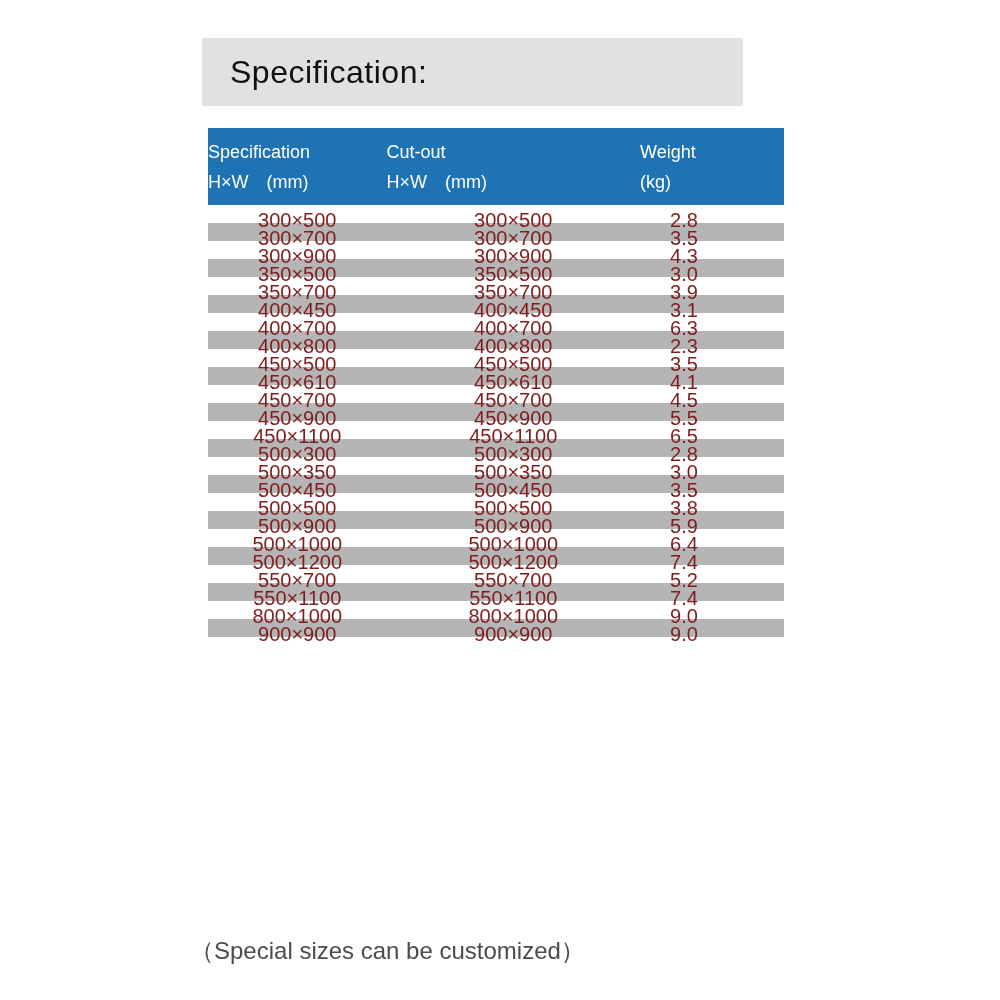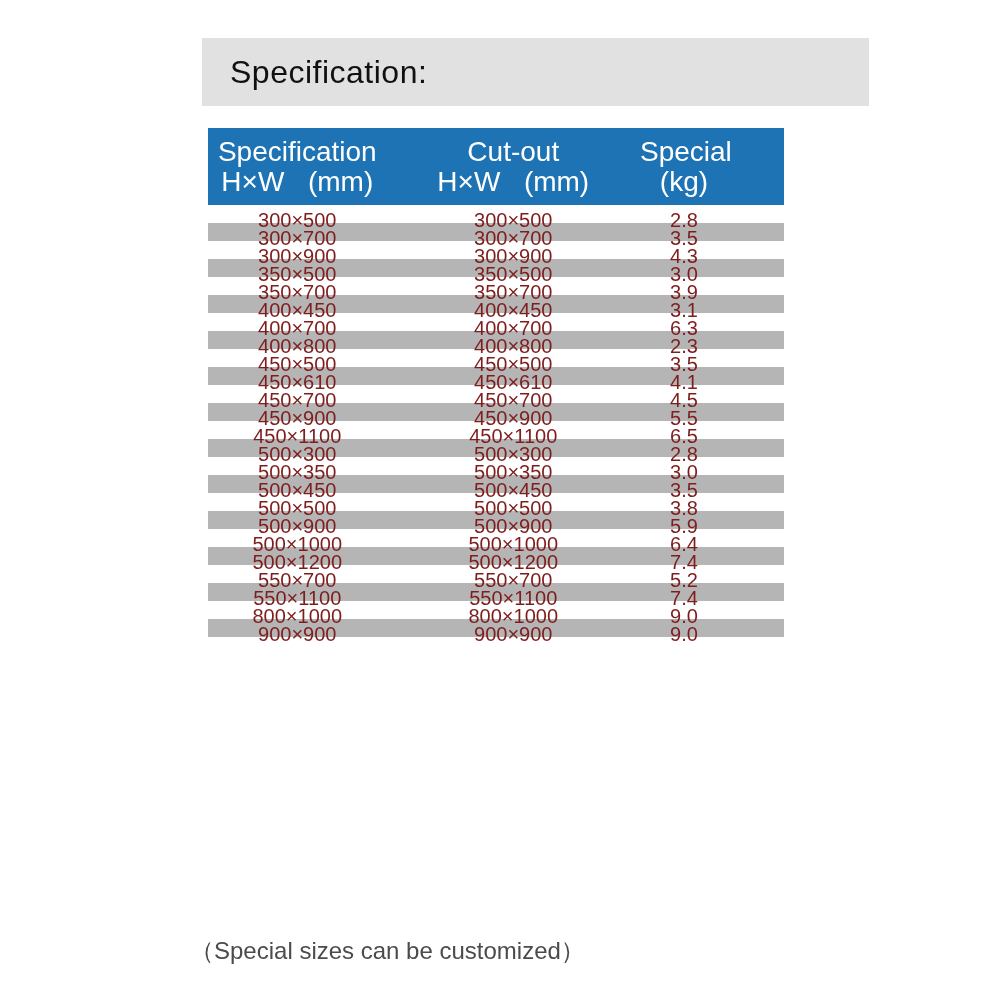--- a/index.html
+++ b/index.html
@@ -8,21 +8,21 @@
     position: relative;
     width: 1000px;
     height: 1000px;
     background: #ffffff;
     font-family: "Liberation Sans", "DejaVu Sans", sans-serif;
     overflow: hidden;
   }
   .banner {
     position: absolute;
     left: 202px; top: 38px;
-    width: 667px; height: 68px;
+    width: 541px; height: 68px;
     background: var(--banner-gray, #e1e1e1);
     display: flex;
     align-items: center;
   }
   .banner h1 {
     padding-left: 28px;
     font-size: 32px;
     font-weight: 400;
     color: #111111;
     letter-spacing: 0.5px;
@@ -34,22 +34,21 @@
   }
   .thead {
     background: var(--header-blue, #1d73b4);
     color: #ffffff;
     height: 77px;
     display: grid;
     grid-template-columns: 31% 44% 25%;
     align-items: center;
   }
   .th {
-    text-align: center;
-    font-size: 28px;
+    font-size: 18px;
     line-height: 30px;
     font-weight: 400;
   }
   .th .l2 { white-space: pre; word-spacing: 4px; }
   .col3 { padding-right: 56px; }
   .row {
     display: grid;
     grid-template-columns: 31% 44% 25%;
     height: 18px;
     line-height: 30px;
@@ -80,21 +79,21 @@
     <div class="thead">
       <div class="th">
         <div>Specification</div>
         <div class="l2">H×W  (mm)</div>
       </div>
       <div class="th">
         <div>Cut-out</div>
         <div class="l2">H×W  (mm)</div>
       </div>
       <div class="th col3">
-        <div>Special</div>
+        <div>Weight</div>
         <div class="l2">(kg)</div>
       </div>
     </div>
     <div id="tbody">
         <div class="row">
     <div class="cell">300×500</div>
     <div class="cell">300×500</div>
     <div class="cell col3">2.8</div>
   </div>
         <div class="row alt">

